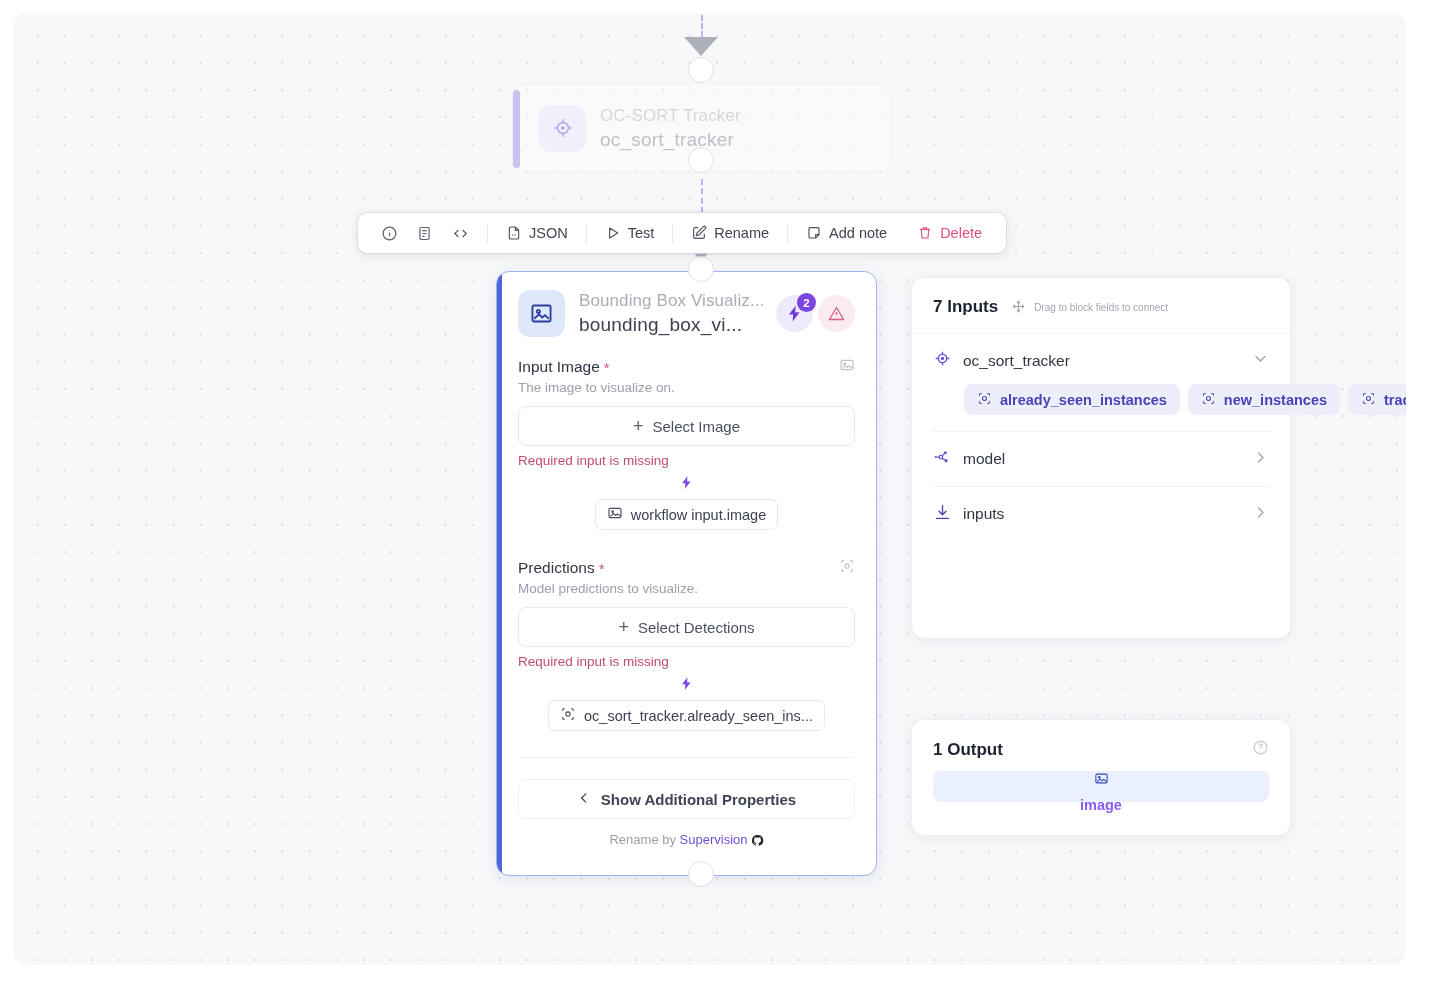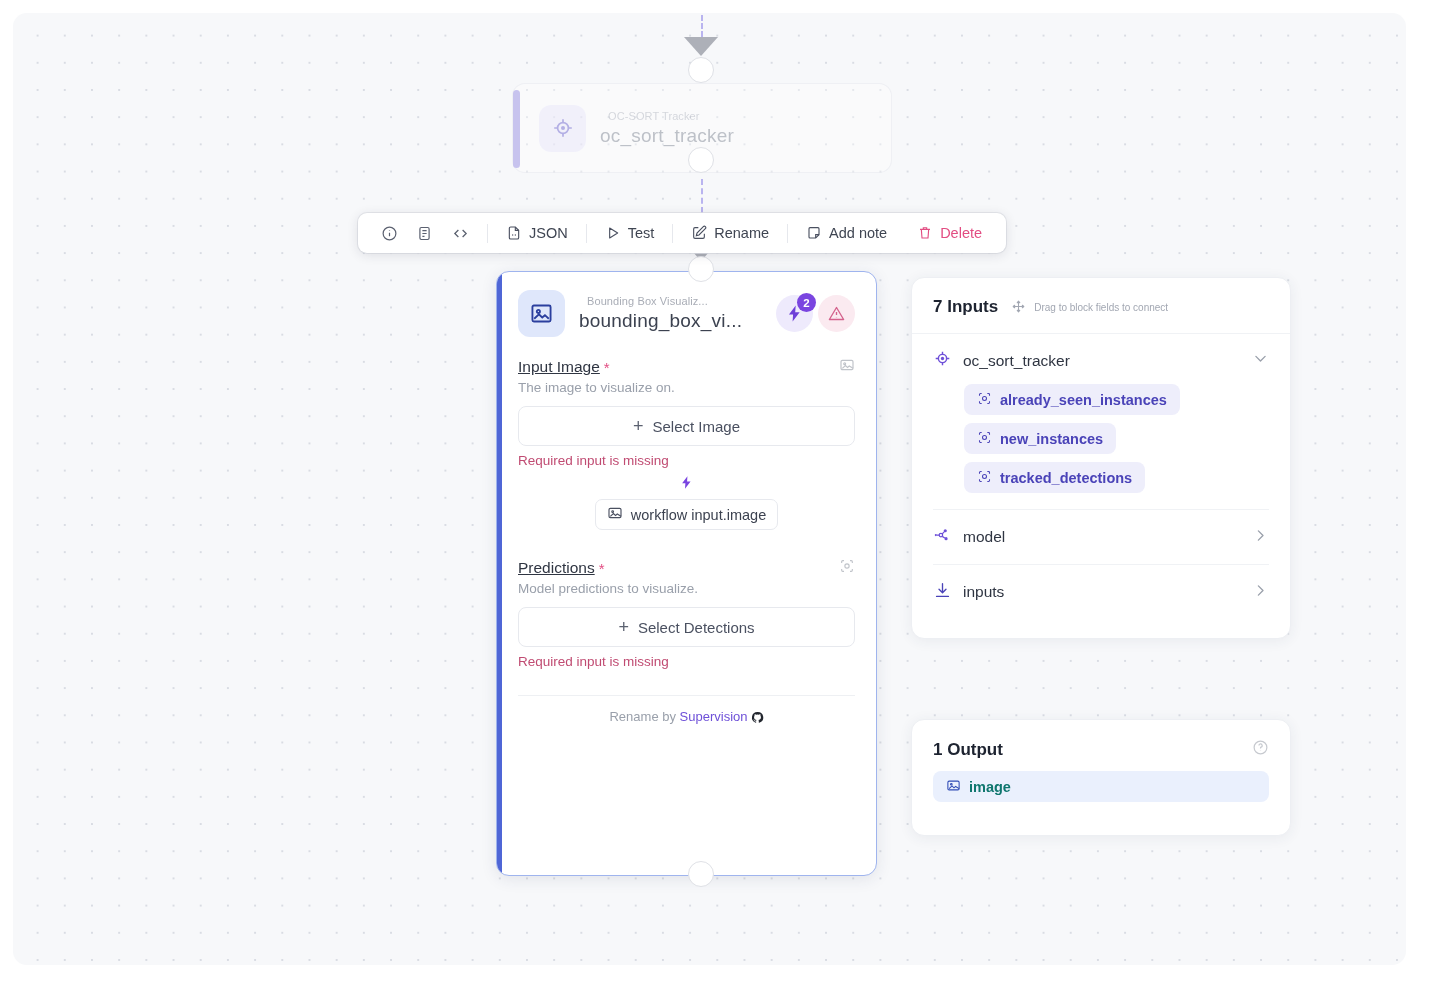--- a/index.html
+++ b/index.html
@@ -64,22 +64,22 @@
   }
   .node-icon-box {
     width: 47px; height: 47px;
     border-radius: 12px;
     display: flex; align-items: center; justify-content: center;
     flex: none;
   }
   #ghost-node .node-icon-box { background: #eeecfb; }
   .node-texts { margin-left: 14px; min-width: 0; }
   .node-subtitle {
-    font-size: 11px; color: #a9adb6; letter-spacing: .1px;
-    white-space: nowrap; overflow: hidden; text-overflow: ellipsis; margin-left: 8px;
+    font-size: 17px; color: #a9adb6; letter-spacing: .1px;
+    white-space: nowrap; overflow: hidden; text-overflow: ellipsis;
   }
   .node-title {
     font-size: 19px; color: #3c4250; margin-top: 3px; letter-spacing: .2px;
     white-space: nowrap; overflow: hidden; text-overflow: ellipsis;
   }
   #ghost-node .node-subtitle { color: #c0c3cb; }
   #ghost-node .node-title { color: #9ba0aa; }
 
   
   #toolbar {
@@ -139,21 +139,21 @@
     min-width: 19px; height: 19px; padding: 0 4px;
     border-radius: 10px;
     background: #7a45e0; color: #fff;
     font-size: 11.5px; font-weight: bold;
     display: flex; align-items: center; justify-content: center;
   }
 
   
   .field { margin-top: 20px; }
   .field-head { display: flex; align-items: center; }
-  .field-label { font-size: 15.5px; color: #2f3542; text-decoration: underline; }
+  .field-label { font-size: 15.5px; color: #2f3542; }
   .req-star { color: #e24d82; margin-left: 4px; font-size: 15px; }
   .field-type-icon { margin-left: auto; opacity: .55; }
   .field-desc { font-size: 13.5px; color: #9aa0ab; margin-top: 3px; }
 
   .select-btn {
     margin-top: 11px; height: 40px;
     border: 1px solid #e7e9ee; border-radius: 8px;
     background: #fff;
     display: flex; align-items: center; justify-content: center; gap: 9px;
     font-size: 15px; color: #4a5060; cursor: pointer;
@@ -203,35 +203,35 @@
   }
   .panel-title { font-size: 17px; font-weight: bold; color: #1d2330; }
   .panel-hint { margin-left: 13px; font-size: 10px; color: #a2a7b2; display: flex; align-items: center; gap: 8px; }
   .panel-help { margin-left: auto; opacity: .5; }
 
   .panel-divider { height: 1px; background: #f0f2f5; }
 
   .input-group { padding: 15px 21px 0 21px; }
   .group-head { display: flex; align-items: center; gap: 11px; font-size: 15.5px; color: #2f3542; }
   .group-chevron { margin-left: auto; color: #9aa0ab; }
-  .tag-list { margin: 12px 0 0 31px; display: flex; flex-direction: column; align-items: flex-start; gap: 8px; }
+  .tag-list { margin: 12px 0 0 31px; display: flex; flex-direction: row; align-items: flex-start; gap: 8px; }
   .tag {
     display: flex; align-items: center; gap: 8px;
     height: 31px; padding: 0 13px;
     background: #eeeefb; border-radius: 8px;
     font-size: 14.5px; color: #4a43b8; font-weight: bold;
   }
   .panel-row {
     display: flex; align-items: center; gap: 11px;
     padding: 0 21px; height: 54px;
     font-size: 15.5px; color: #2f3542; cursor: pointer;
   }
   .row-sep { height: 1px; background: #f0f2f5; margin: 0 21px; }
   .out-tag-wrap { padding: 0 21px 18px 21px; }
-  .tag.out { background: #eaf0fd; color: #0f766e; }
+  .tag.out { background: #eaf0fd; color: #8b5cf6; flex-direction: column; }
 </style>
 </head>
 <body>
 
 <div id="canvas">
 
   <div class="edge-line" style="left:688px; top:-6px; height:30px;"></div>
   <div class="edge-arrow" style="left:671px; top:24px;"></div>
   <div class="handle" style="left:675px; top:44px;"></div>
 
@@ -411,25 +411,49 @@
               <circle cx="12" cy="12" r="3.2"></circle>
             </svg>
           </span>
         </div>
         <div class="field-desc">Model predictions to visualize.</div>
         <div class="select-btn">
           <span class="plus">+</span>
           <span>Select Detections</span>
         </div>
         <div class="err-text">Required input is missing</div>
+        <div class="chip-row">
+          <span class="chip-bolt">
+            <svg width="15" height="15" viewBox="0 0 24 24" fill="#7a45e0" stroke="none">
+              <path d="M13.5 2L5 13.2h5.2L9.6 22l8.9-11.6h-5.6z"></path>
+            </svg>
+          </span>
+          <span class="ref-chip">
+            <span>
+              <svg width="16" height="16" viewBox="0 0 24 24" fill="none" stroke="#4a5060" stroke-width="1.6">
+                <path d="M4 7.5V5.5a1.5 1.5 0 0 1 1.5-1.5h2M16.5 4h2A1.5 1.5 0 0 1 20 5.5v2M20 16.5v2a1.5 1.5 0 0 1-1.5 1.5h-2M7.5 20h-2A1.5 1.5 0 0 1 4 18.5v-2"></path>
+                <circle cx="12" cy="12" r="3.2"></circle>
+              </svg>
+            </span>
+            <span>oc_sort_tracker.already_seen_ins...</span>
+          </span>
+        </div>
       </div>
 
       <div class="card-divider"></div>
     </div>
 
+    <div class="show-more">
+      <span>
+        <svg width="14" height="14" viewBox="0 0 24 24" fill="none" stroke="#3f4552" stroke-width="2.2" stroke-linecap="round" stroke-linejoin="round">
+          <path d="M15 5l-7 7 7 7"></path>
+        </svg>
+      </span>
+      <span>Show Additional Properties</span>
+    </div>
 
     <div class="powered">
       <span>Rename by</span>
       <b>Supervision</b><span class="gh"><svg width="13" height="13" viewBox="0 0 24 24" fill="#22262e">
             <path d="M12 1.8A10.2 10.2 0 0 0 8.8 21.7c.5.1.7-.2.7-.5v-1.9c-2.8.6-3.4-1.3-3.4-1.3-.5-1.2-1.2-1.5-1.2-1.5-.9-.6.1-.6.1-.6 1 .1 1.6 1 1.6 1 .9 1.6 2.4 1.1 3 .9.1-.7.4-1.1.7-1.4-2.3-.3-4.7-1.1-4.7-5 0-1.1.4-2 1-2.7-.1-.3-.4-1.3.1-2.7 0 0 .8-.3 2.8 1a9.6 9.6 0 0 1 5 0c2-1.3 2.8-1 2.8-1 .5 1.4.2 2.4.1 2.7.6.7 1 1.6 1 2.7 0 3.9-2.4 4.7-4.7 5 .4.3.7 1 .7 2v2.9c0 .3.2.6.8.5A10.2 10.2 0 0 0 12 1.8"></path>
           </svg></span>
     </div>
   </div>
   <div class="handle" style="left:675px; top:848px;"></div>
 

